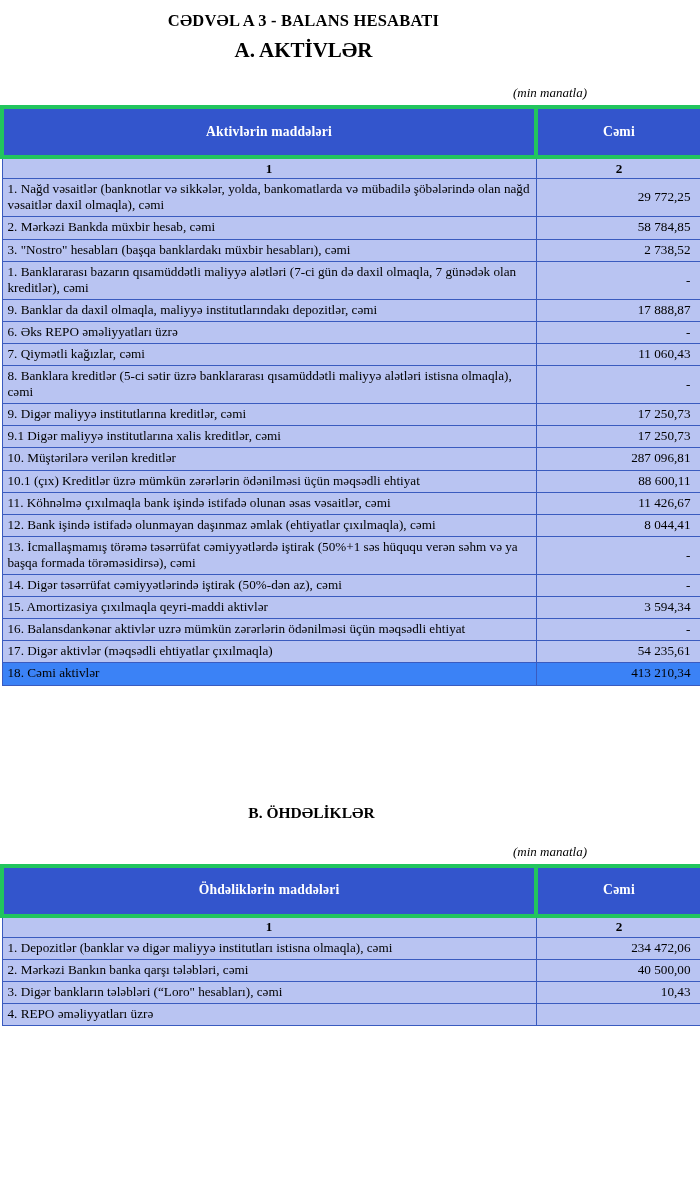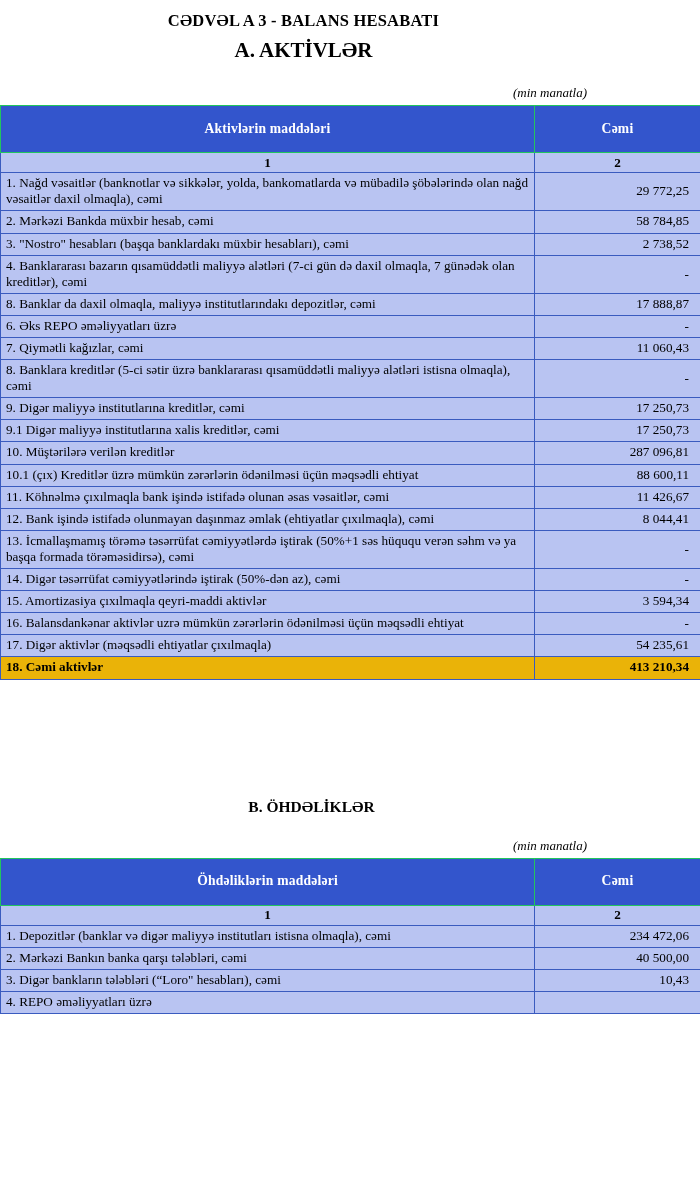--- a/index.html
+++ b/index.html
@@ -55,21 +55,21 @@
   col.c-value { width: 166px; }
 
   tr.head-row th {
     background: #3355cc;
     color: #ffffff;
     font-weight: bold;
     text-align: center;
     height: 44px;
     font-size: 13.6px;
     letter-spacing: 0.2px;
-    border: 1px solid #22c55e;
+    border: 4px solid #22c55e;
   }
   tr.num-row td {
     background: #b9c4f2;
     text-align: center;
     font-weight: bold;
     font-size: 13.2px;
     height: 17px;
     padding: 1px 0;
   }
   tr.data td {
@@ -78,22 +78,22 @@
   }
   tr.data td.value {
     text-align: right;
     padding-right: 11px;
     white-space: nowrap;
   }
   tr.data td.label {
     text-align: left;
   }
   tr.total td {
-    font-weight: bold;
-    background: #eab308;
+    font-weight: normal;
+    background: #3b82f6;
   }
   .section-b-title {
     text-align: center;
     font-weight: bold;
     font-size: 15.5px;
     margin: 0;
     padding-left: 16px;
   }
   .gap {
     height: 118px;
@@ -130,25 +130,25 @@
       </tr>
       <tr class="data">
         <td class="label">2. Mərkəzi Bankda müxbir hesab, cəmi</td>
         <td class="value">58 784,85</td>
       </tr>
       <tr class="data">
         <td class="label">3. "Nostro" hesabları (başqa banklardakı müxbir hesabları), cəmi</td>
         <td class="value">2 738,52</td>
       </tr>
       <tr class="data">
-        <td class="label">4. Banklararası bazarın qısamüddətli maliyyə alətləri (7-ci gün də daxil olmaqla, 7 günədək olan kreditlər), cəmi</td>
-        <td class="value">-</td>
-      </tr>
-      <tr class="data">
-        <td class="label">8. Banklar da daxil olmaqla, maliyyə institutlarındakı depozitlər, cəmi</td>
+        <td class="label">1. Banklararası bazarın qısamüddətli maliyyə alətləri (7-ci gün də daxil olmaqla, 7 günədək olan kreditlər), cəmi</td>
+        <td class="value">-</td>
+      </tr>
+      <tr class="data">
+        <td class="label">9. Banklar da daxil olmaqla, maliyyə institutlarındakı depozitlər, cəmi</td>
         <td class="value">17 888,87</td>
       </tr>
       <tr class="data">
         <td class="label">6. Əks REPO əməliyyatları üzrə</td>
         <td class="value">-</td>
       </tr>
       <tr class="data">
         <td class="label">7. Qiymətli kağızlar, cəmi</td>
         <td class="value">11 060,43</td>
       </tr>

